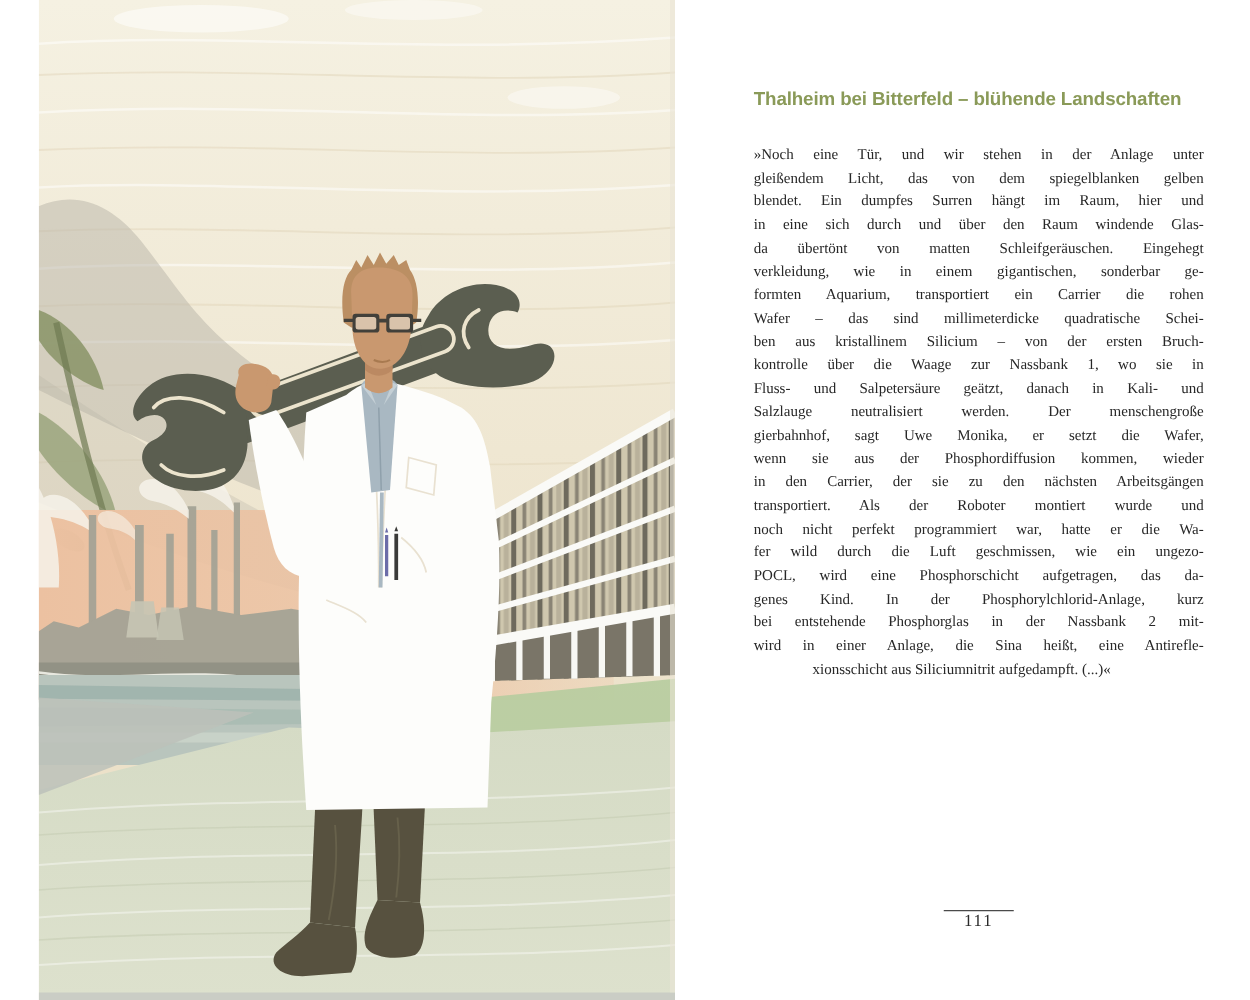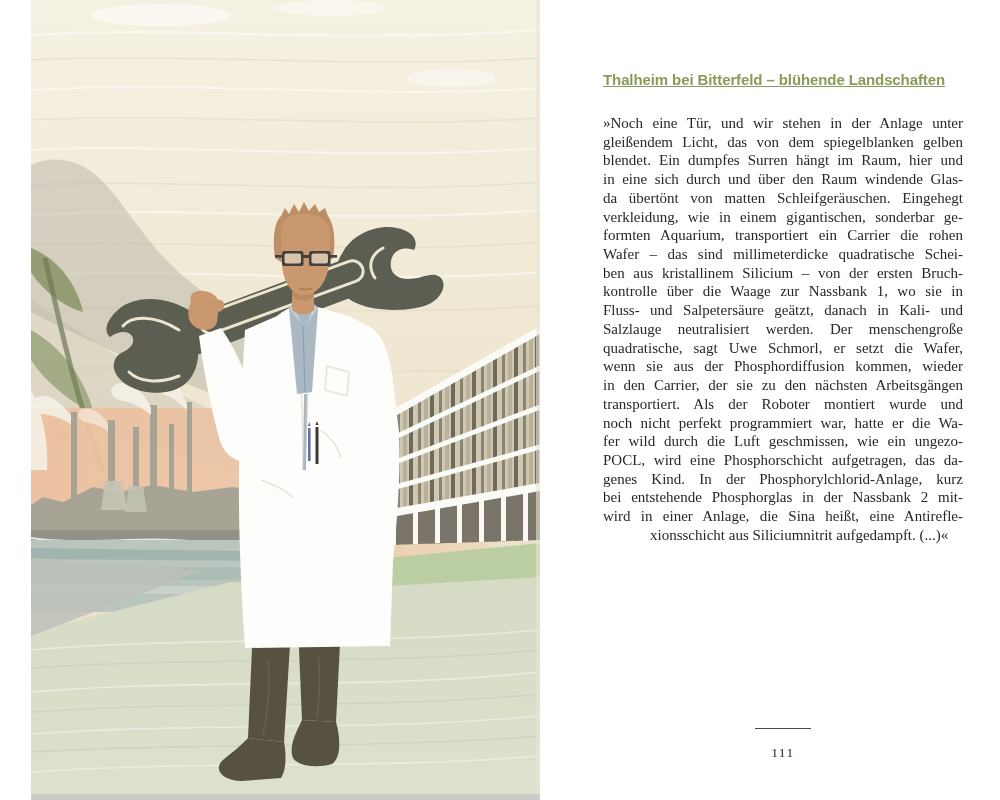--- a/index.html
+++ b/index.html
@@ -5,29 +5,29 @@
   html,body{margin:0;padding:0;background:#ffffff;}
   #stage{position:relative;width:1000px;height:800px;background:#ffffff;overflow:hidden;
          font-family:"Liberation Serif",serif;}
   
   #illu{position:absolute;left:31px;top:0;width:509px;height:800px;}
   #illu svg{display:block;width:509px;height:800px;}
   
   #textcol{position:absolute;left:603px;top:0;width:360px;height:800px;color:#272727;}
   .chapter-heading{position:absolute;left:0;top:71px;width:100%;
       font-family:"Liberation Sans",sans-serif;font-weight:bold;font-size:15px;
-      letter-spacing:-0.1px;color:#8a9a58;white-space:nowrap;text-decoration:underline;}
+      letter-spacing:-0.1px;color:#8a9a58;white-space:nowrap;}
   .bodytext{position:absolute;left:0;top:114px;width:360px;
-      font-size:15px;line-height:18.72px;}
+      font-size:12px;line-height:18.72px;}
   .tline{text-align:justify;text-align-last:justify;white-space:nowrap;height:18.72px;overflow:visible;}
   .para .tline:last-child{text-align-last:left;margin-left:47px;}
   .para2 .tline:first-child{text-indent:15px;}
   .pagefooter{position:absolute;left:0;top:728px;width:100%;text-align:center;}
   .footer-rule{width:56px;margin:0 auto;border-top:1.5px solid #4a4a4a;}
-  .page-number{margin-top:16px;font-size:13.5px;letter-spacing:1.5px;color:#2b2b2b;
+  .page-number{margin-top:0;font-size:13.5px;letter-spacing:1.5px;color:#2b2b2b;
       font-family:"Liberation Serif",serif;}
 </style>
 </head>
 <body>
 
 <div id="stage">
 
   <div id="illu">
   <svg viewBox="0 0 509 800" xmlns="http://www.w3.org/2000/svg">
     <defs>
@@ -264,21 +264,21 @@
           <div class="tline">blendet. Ein dumpfes Surren hängt im Raum, hier und</div>
           <div class="tline">in eine sich durch und über den Raum windende Glas-</div>
           <div class="tline">da übertönt von matten Schleifgeräuschen. Eingehegt</div>
           <div class="tline">verkleidung, wie in einem gigantischen, sonderbar ge-</div>
           <div class="tline">formten Aquarium, transportiert ein Carrier die rohen</div>
           <div class="tline">Wafer – das sind millimeterdicke quadratische Schei-</div>
           <div class="tline">ben aus kristallinem Silicium – von der ersten Bruch-</div>
           <div class="tline">kontrolle über die Waage zur Nassbank 1, wo sie in</div>
           <div class="tline">Fluss- und Salpetersäure geätzt, danach in Kali- und</div>
           <div class="tline">Salzlauge neutralisiert werden. Der menschengroße</div>
-          <div class="tline">quadratische, sagt Uwe Schmorl, er setzt die Wafer,</div>
+          <div class="tline">gierbahnhof, sagt Uwe Monika, er setzt die Wafer,</div>
           <div class="tline">wenn sie aus der Phosphordiffusion kommen, wieder</div>
           <div class="tline">in den Carrier, der sie zu den nächsten Arbeitsgängen</div>
           <div class="tline">transportiert. Als der Roboter montiert wurde und</div>
           <div class="tline">noch nicht perfekt programmiert war, hatte er die Wa-</div>
           <div class="tline">fer wild durch die Luft geschmissen, wie ein ungezo-</div>
           <div class="tline">POCL, wird eine Phosphorschicht aufgetragen, das da-</div>
           <div class="tline">genes Kind. In der Phosphorylchlorid-Anlage, kurz</div>
           <div class="tline">bei entstehende Phosphorglas in der Nassbank 2 mit-</div>
           <div class="tline">wird in einer Anlage, die Sina heißt, eine Antirefle-</div>
           <div class="tline">xionsschicht aus Siliciumnitrit aufgedampft. (...)«</div>

